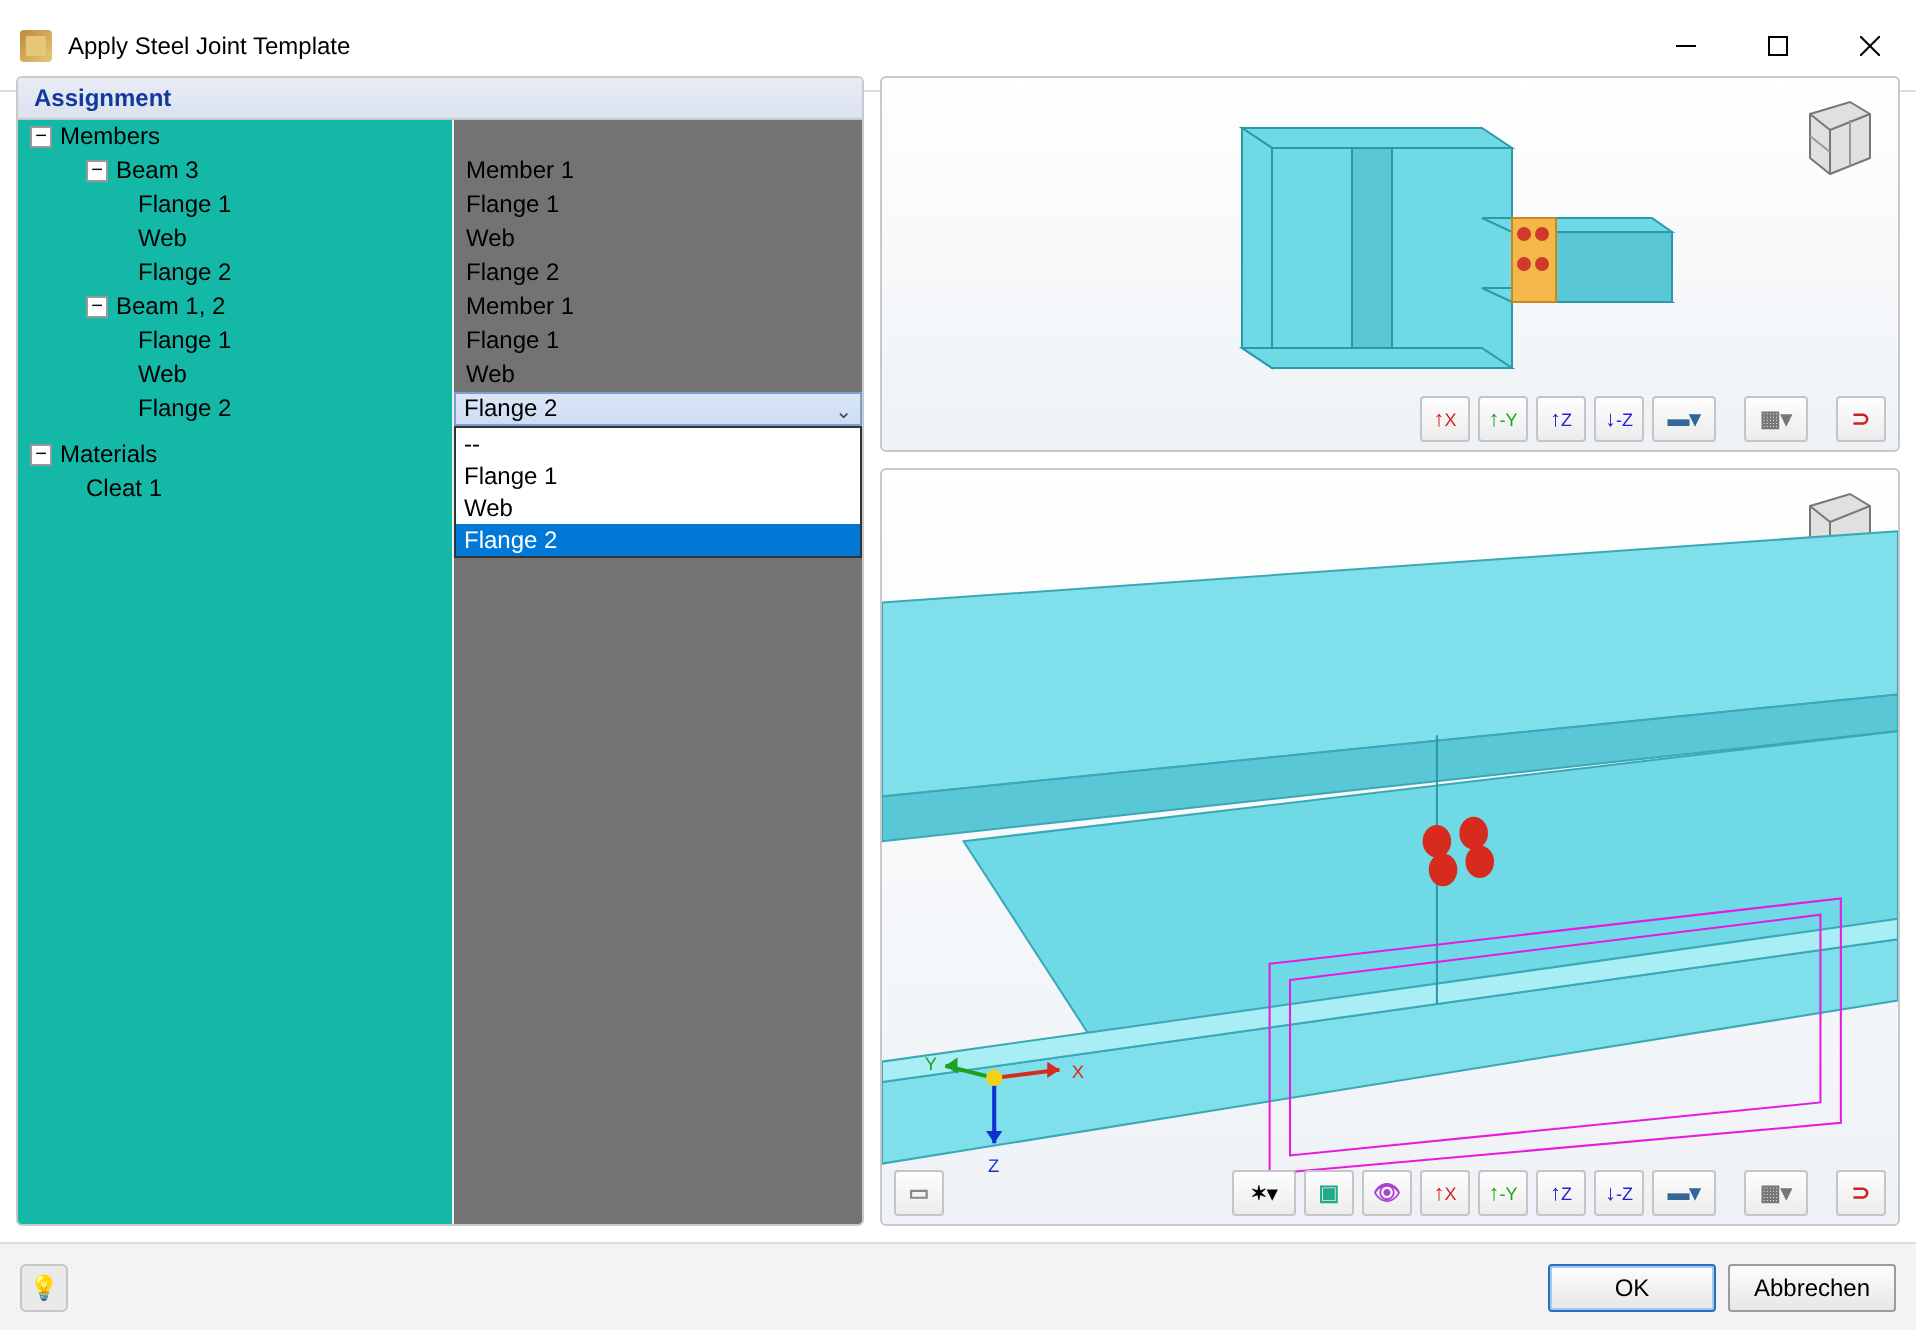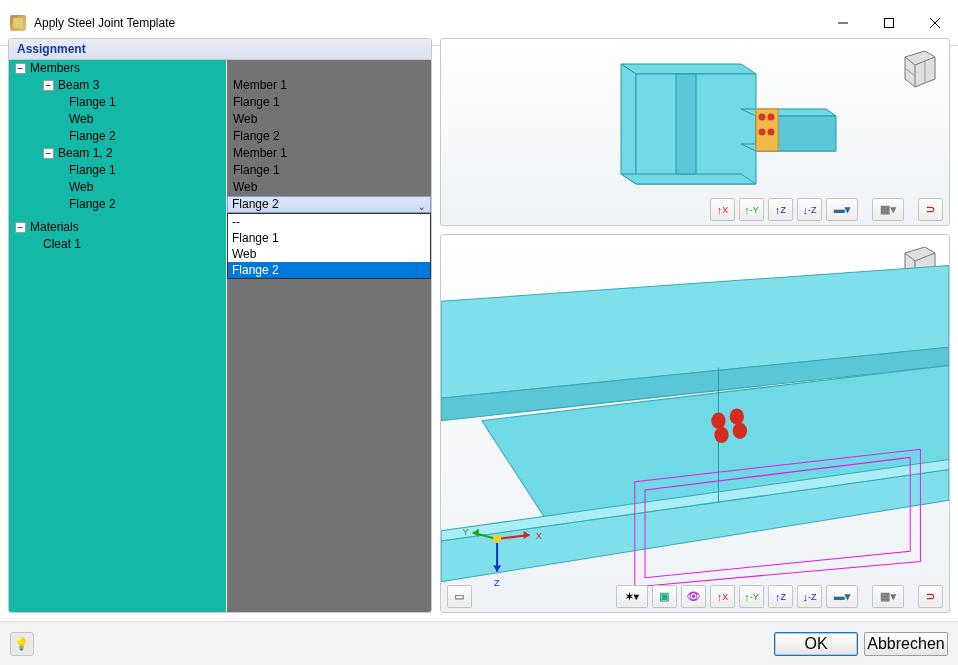--- a/index.html
+++ b/index.html
@@ -158,21 +158,21 @@
     border-radius: 3px;
     background: #e9e9e9;
     display: flex; align-items: center; justify-content: center;
   }
   .footer .spacer { flex: 1; }
   .btn {
     width: 84px; height: 24px;
     border: 1px solid #9c9c9c;
     background: linear-gradient(#fdfdfd, #e7e7e7);
     border-radius: 2px;
-    font-size: 16px;
+    font-size: 12px;
     margin-left: 6px;
   }
   .btn.primary { border-color: #2a6fb5; box-shadow: 0 0 0 1px #9ecbf3 inset; }
 </style>
 </head>
 <body>
 
 <div class="titlebar">
   <div class="app-icon"></div>
   <div class="title">Apply Steel Joint Template</div>

